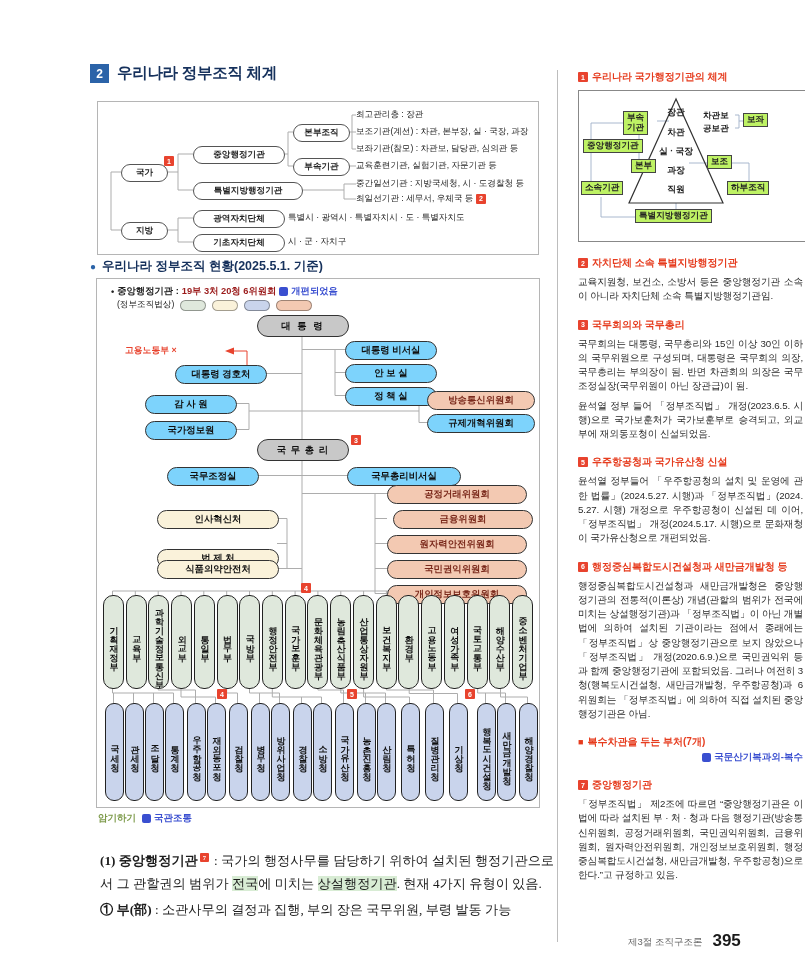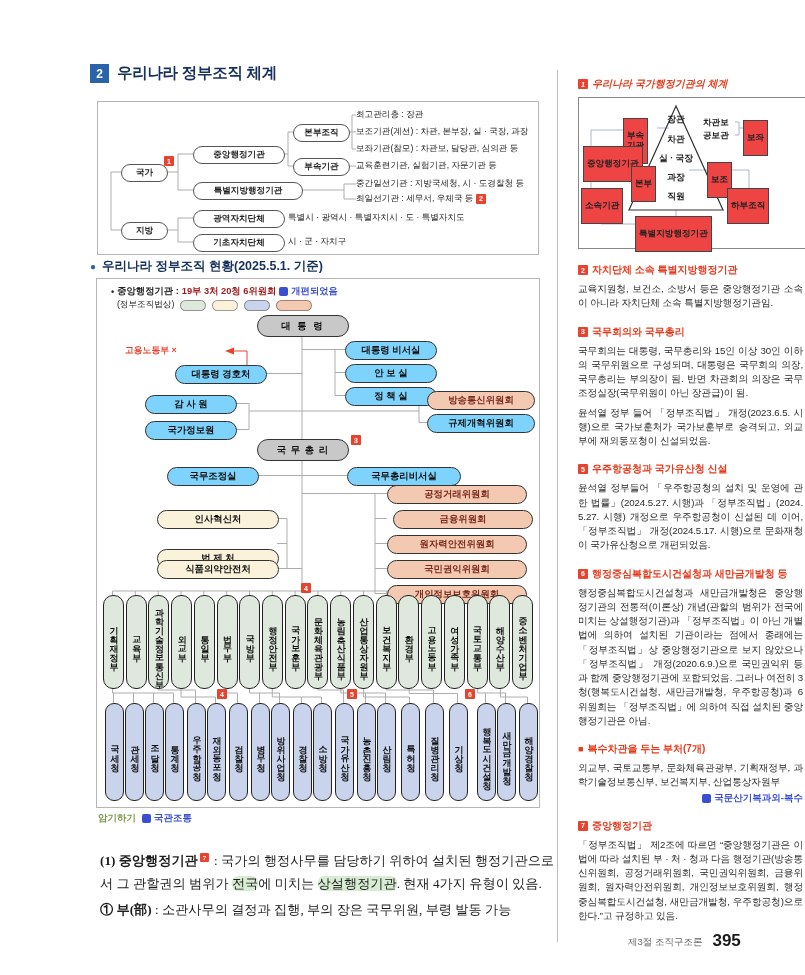--- a/index.html
+++ b/index.html
@@ -46,35 +46,35 @@
        writing-mode:vertical-rl;text-orientation:upright;display:flex;align-items:center;justify-content:center;
        font-size:9px;font-weight:600;color:#111;overflow:hidden;}
   
   .mnemo-row{position:absolute;left:98px;top:812px;display:flex;align-items:center;gap:6px;font-size:9.5px;font-weight:700;}
   .mnemo-row .green{color:#7d9a4a;}
   .mnemo-row .blue{color:#3a4fd0;display:flex;align-items:center;gap:3px;}
   
   .para{position:absolute;left:100px;width:460px;font-family:"Liberation Serif",serif;font-size:13.2px;
         line-height:1.72;color:#1c1c1c;}
   .para b{font-weight:700;}
-  .hl{background:#d8ecd4;border-radius:6px;}
+  .hl{background:#d8ecd4;}
   .sup-badge{display:inline-flex;width:9px;height:9px;background:#e8432e;color:#fff;font-size:6.5px;font-weight:700;
              align-items:center;justify-content:center;vertical-align:super;border-radius:1px;margin:0 2px;}
   
   .divider{position:absolute;left:557px;top:70px;width:1px;height:872px;background:#bdbdbd;}
   .sidebar{position:absolute;left:578px;top:66px;width:225px;}
   .note-h{display:flex;align-items:center;gap:4px;font-size:10px;font-weight:700;color:#e63c1e;margin-top:14px;}
   .note-h .sq{color:#e63c1e;font-size:9px;}
   .note-b{margin-top:5px;font-size:9.7px;line-height:1.47;color:#2b2b2b;text-align:justify;word-break:break-all;letter-spacing:-0.1px;}
   .mn-line{margin-top:2px;display:flex;justify-content:flex-end;align-items:center;gap:3px;color:#3a4fd0;
            font-size:9.5px;font-weight:700;}
   
   .tribox{position:relative;margin-top:6px;width:238px;height:150px;border:1px solid #888;}
-  .tb{position:absolute;border:1px solid #444;background:#ef4444;font-size:8.6px;font-weight:600;color:#222;
-      display:flex;align-items:center;justify-content:center;text-align:center;padding:12px 3px;white-space:nowrap;line-height:1.15;}
+  .tb{position:absolute;border:1px solid #444;background:#bef264;font-size:8.6px;font-weight:600;color:#222;
+      display:flex;align-items:center;justify-content:center;text-align:center;padding:1px 3px;white-space:nowrap;line-height:1.15;}
   .tri-label{position:absolute;transform:translateX(-50%);font-size:8.8px;font-weight:600;color:#222;white-space:nowrap;}
   .tri-txt{position:absolute;font-size:8.6px;font-weight:600;color:#222;white-space:nowrap;}
   
   .footer{position:absolute;left:628px;top:931px;display:flex;align-items:flex-end;gap:10px;}
   .footer .ch{font-size:9.5px;color:#666;padding-bottom:2px;}
   .footer .pg{font-size:17px;font-weight:700;color:#1a1a1a;}
   line{stroke:#adadad;stroke-width:1;}
   .tribox line{stroke:#9fb0c8;stroke-width:0.9;}
   .redline line{stroke:#e8432e;}
 </style>
@@ -344,21 +344,21 @@
   <div class="para" style="top:850px;">
     <b>(1) 중앙행정기관</b><span class="sup-badge">7</span><span> : 국가의 행정사무를 담당하기 위하여 설치된 행정기관으로서 그 관할권의 범위가 </span><span class="hl">전국</span><span>에 미치는 </span><span class="hl">상설행정기관</span><span>. 현재 4가지 유형이 있음.</span>
   </div>
   <div class="para" style="top:899px;">
     <b>① 부(部)</b><span> : 소관사무의 결정과 집행, 부의 장은 국무위원, 부령 발동 가능</span>
   </div>
 
   <div class="divider"></div>
   <div class="sidebar">
 
-    <div class="note-h" style="margin-top:11px;font-style:italic;">
+    <div class="note-h" style="margin-top:4px;">
       <span class="rb">1</span>
       <span>우리나라 국가행정기관의 체계</span>
     </div>
     <div class="tribox">
       <svg width="238" height="150">
         <line x1="12" y1="32" x2="44" y2="32"></line>
           <line x1="12" y1="32" x2="12" y2="98"></line>
         <line x1="22" y1="106" x2="22" y2="126"></line>
           <line x1="22" y1="126" x2="56" y2="126"></line>
         <line x1="60" y1="44" x2="60" y2="68"></line>
@@ -415,21 +415,20 @@
     <div class="note-h">
       <span class="rb">6</span>
       <span>행정중심복합도시건설청과 새만금개발청 등</span>
     </div>
     <div class="note-b">행정중심복합도시건설청과 새만금개발청은 중앙행정기관의 전통적(이론상) 개념(관할의 범위가 전국에 미치는 상설행정기관)과 「정부조직법」이 아닌 개별법에 의하여 설치된 기관이라는 점에서 종래에는 「정부조직법」상 중앙행정기관으로 보지 않았으나 「정부조직법」 개정(2020.6.9.)으로 국민권익위 등과 함께 중앙행정기관에 포함되었음. 그러나 여전히 3청(행복도시건설청, 새만금개발청, 우주항공청)과 6위원회는 「정부조직법」에 의하여 직접 설치된 중앙행정기관은 아님.</div>
 
     <div class="note-h">
       <span class="sq">■</span>
       <span>복수차관을 두는 부처(7개)</span>
     </div>
-    <div class="note-b">외교부, 국토교통부, 문화체육관광부, 기획재정부, 과학기술정보통신부, 보건복지부, 산업통상자원부</div>
     <div class="mn-line">
       <span class="mn-icon"></span>
       <span>국문산기복과외-복수</span>
     </div>
 
     <div class="note-h">
       <span class="rb">7</span>
       <span>중앙행정기관</span>
     </div>
     <div class="note-b">「정부조직법」 제2조에 따르면 “중앙행정기관은 이 법에 따라 설치된 부 · 처 · 청과 다음 행정기관(방송통신위원회, 공정거래위원회, 국민권익위원회, 금융위원회, 원자력안전위원회, 개인정보보호위원회, 행정중심복합도시건설청, 새만금개발청, 우주항공청)으로 한다.”고 규정하고 있음.</div>

